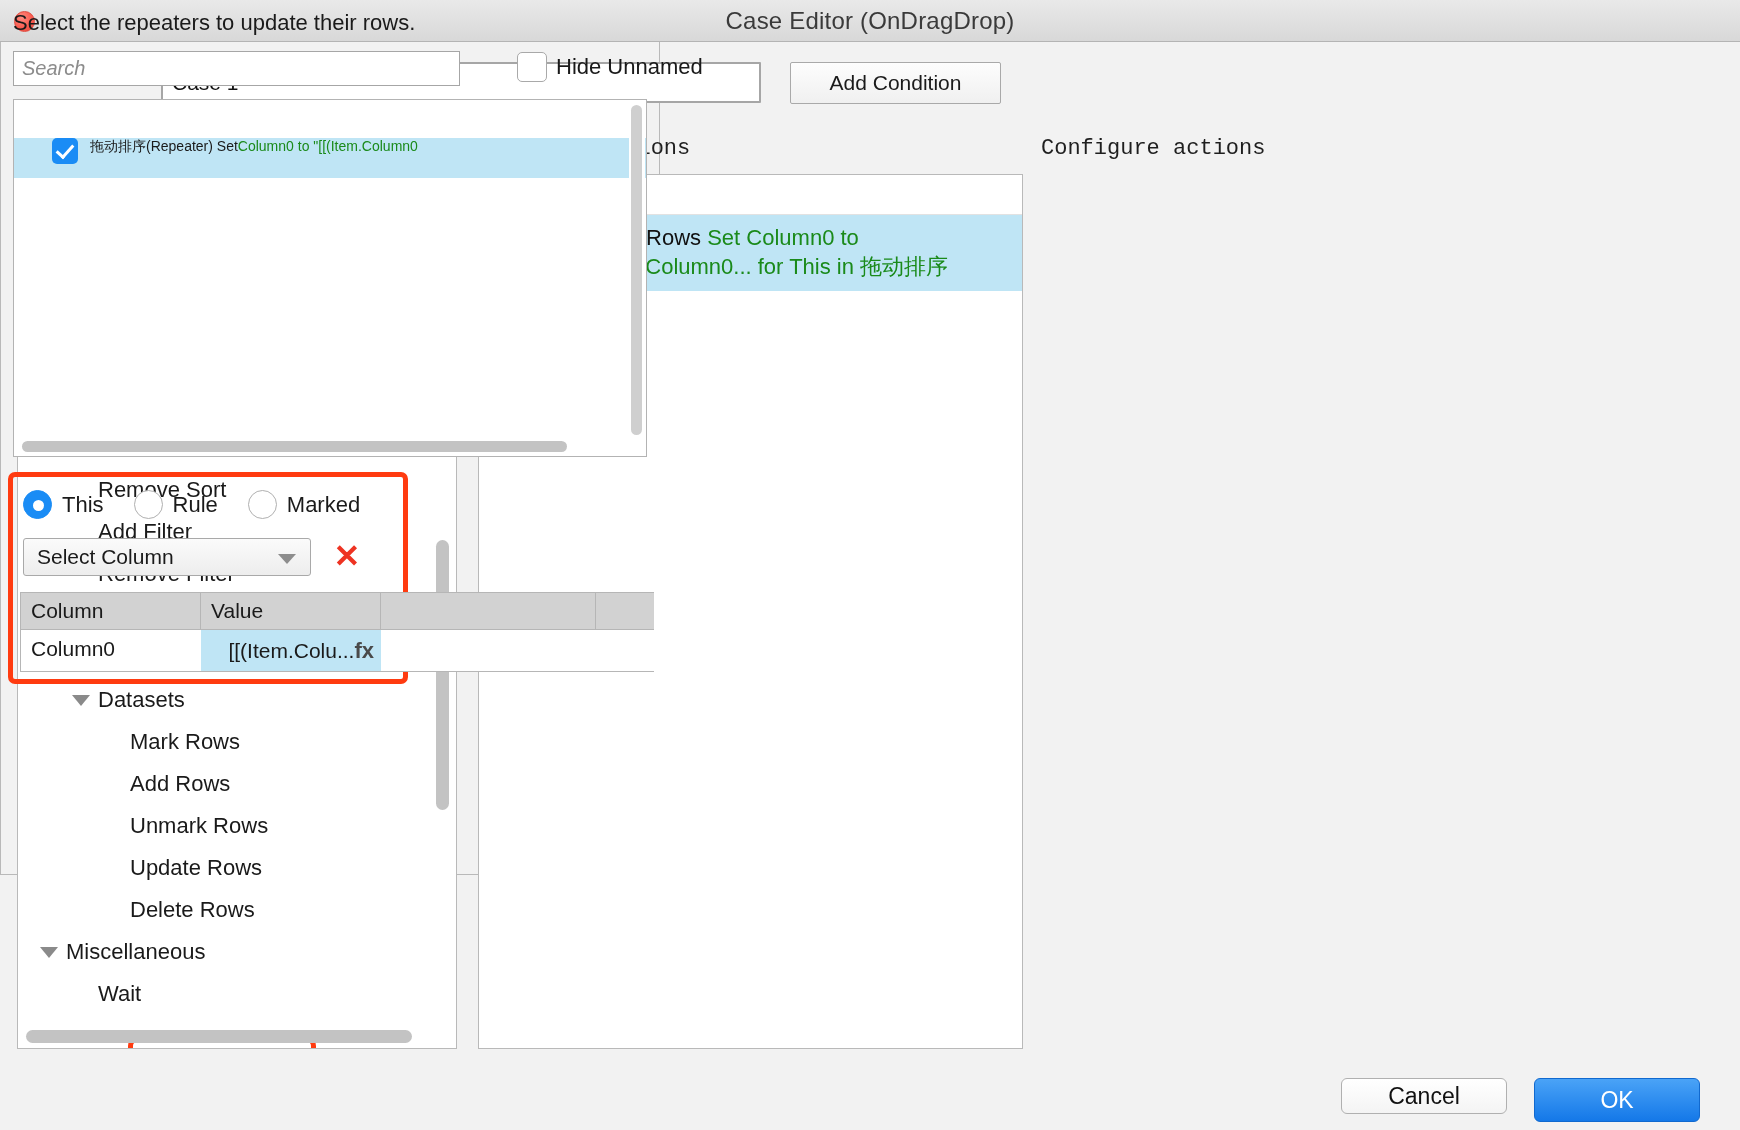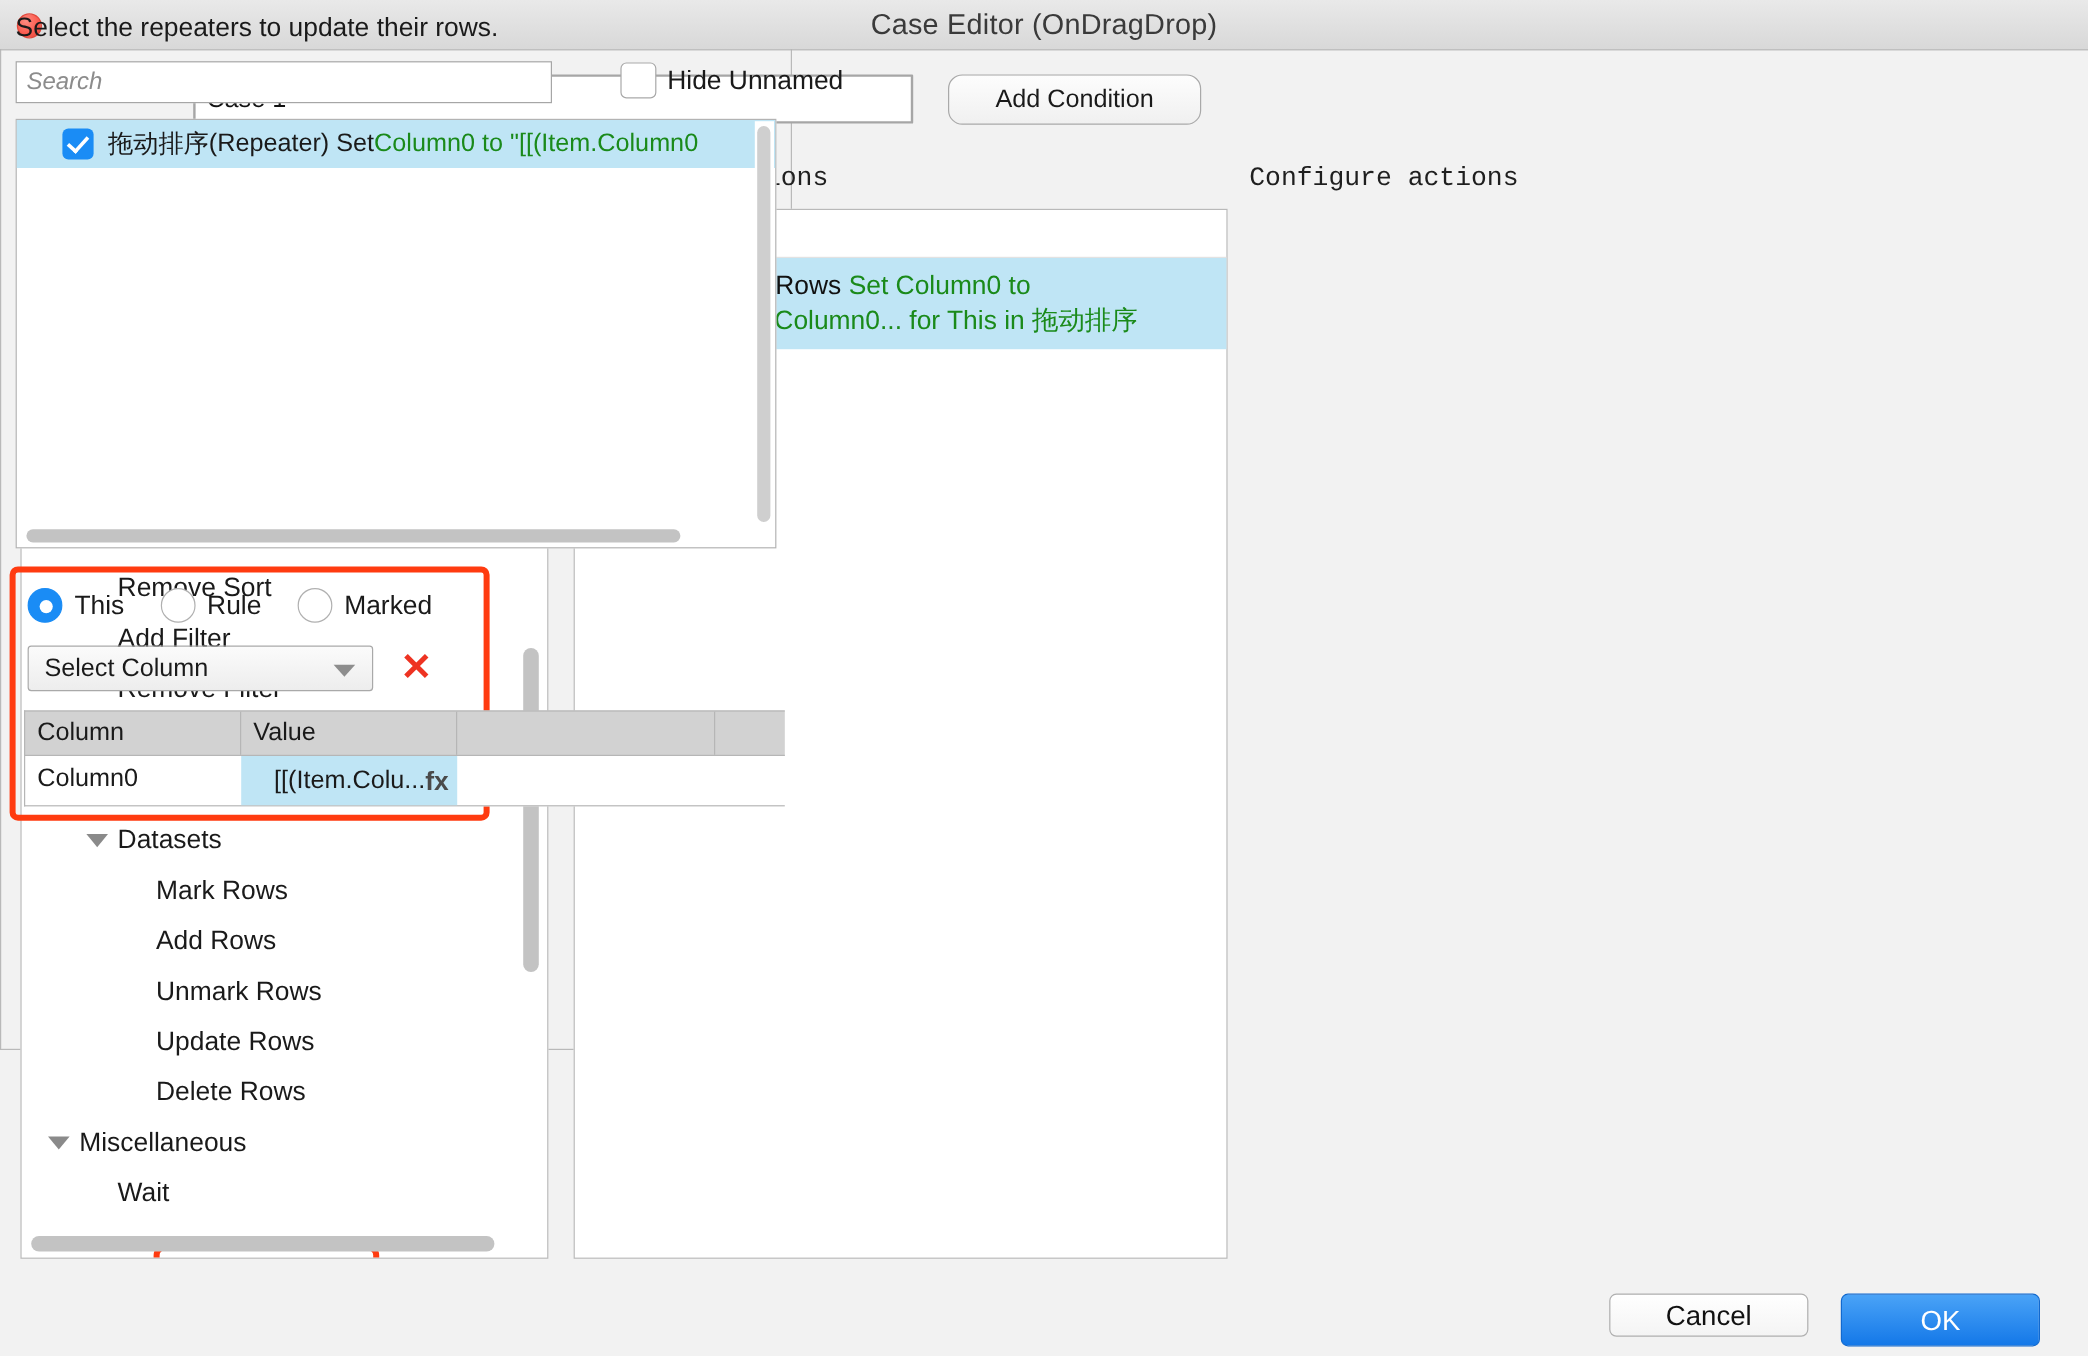--- a/index.html
+++ b/index.html
@@ -32,21 +32,21 @@
   .case-label{ position:absolute; left:20px; top:18px; font-size:23px; }
   .case-input{
     position:absolute; left:161px; top:62px; width:600px; height:41px;
     border:2px solid #a6a6a6; background:#fff; font-size:21px;
     padding:4px 9px; font-family:"Liberation Sans", sans-serif; color:#111;
     border-radius:1px; outline:none;
   }
   .add-condition{
     position:absolute; left:790px; top:62px; width:211px; height:42px;
     background:linear-gradient(to bottom,#fdfdfd,#f0f0f0);
-    border:1px solid #a9a9a9; border-radius:12px;
+    border:1px solid #a9a9a9; border-radius:2px;
     font-size:21px; font-family:"Liberation Sans", sans-serif; color:#1a1a1a;
     cursor:default;
   }
 
   
   .sec-head{ position:absolute; font-size:22px; color:#1f1f1f;font-family:Liberation Mono, monospace; }
 
   
   .panel{
     position:absolute; background:#fff; border:1px solid #b9b9b9;
@@ -119,22 +119,22 @@
     position:absolute; left:517px; top:52px; width:30px; height:30px;
     background:#fff; border:1px solid #a9a9a9; border-radius:5px;
   }
   .hide-unnamed-label{ position:absolute; left:556px; top:54px; font-size:22px; }
 
   .repeater-list{
     position:absolute; left:13px; top:99px; width:634px; height:358px;
     background:#fff; border:1px solid #b3b3b3;
   }
   .repeater-row{
-    display:flex; align-items:center; height:40px; background:#bfe5f5;
-    padding-left:38px; font-size:21px; white-space:nowrap; overflow:hidden;
+    display:flex; align-items:flex-start; height:40px; background:#bfe5f5;
+    padding-left:38px; font-size:14px; white-space:nowrap; overflow:hidden;margin-top:38px;
   }
   .chk{
     width:26px; height:26px; background:#1a8cf5; border-radius:5px; margin-right:12px;
     position:relative; flex:0 0 auto;
   }
   .chk::after{
     content:""; position:absolute; left:8px; top:3px; width:7px; height:14px;
     border:solid #fff; border-width:0 3px 3px 0; transform:rotate(42deg);
   }
   .rep-vtrack{ position:absolute; right:1px; top:1px; width:16px; bottom:18px; background:#fff;}

